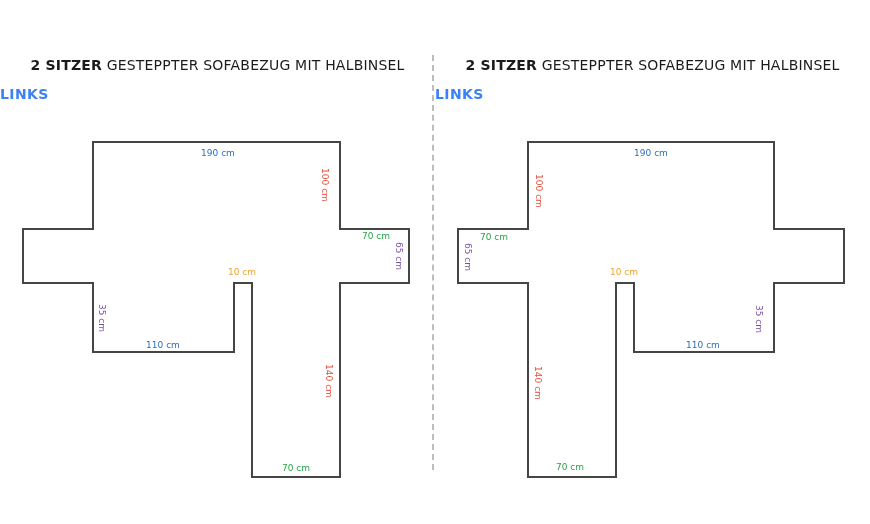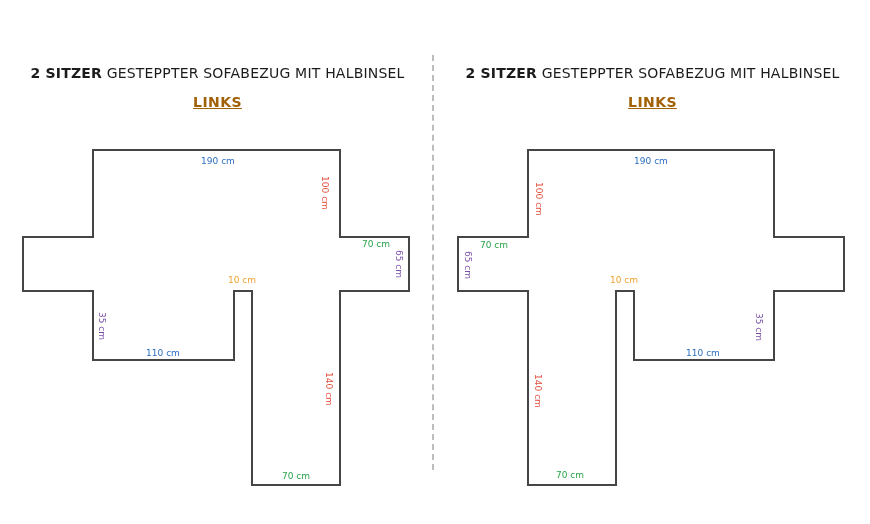--- a/index.html
+++ b/index.html
@@ -1,25 +1,25 @@
 <!DOCTYPE html>
 <html><head>
 <meta charset="utf-8">
 <style>
   html,body{margin:0;padding:0;background:#ffffff;}
   body{width:870px;height:524px;position:relative;overflow:hidden;
        font-family:"DejaVu Sans","Liberation Sans",sans-serif;color:#1b1b1b;}
-  .panel{position:absolute;top:12px;width:435px;height:380px;}
+  .panel{position:absolute;top:4px;width:435px;height:380px;}
   .panel.left{left:0;}
   .panel.right{left:435px;}
   .title{position:absolute;top:53px;left:0;width:100%;text-align:center;
          font-size:14px;letter-spacing:.2px;white-space:nowrap;color:#1b1b1b;}
   .title .bold{font-weight:bold;}
-  .subtitle{position:absolute;top:82px;left:0;width:100%;text-align:center;
-            font-size:14px;font-weight:bold;letter-spacing:.4px;color:#a16207;text-decoration:underline;}
+  .subtitle{position:absolute;top:82px;left:0;width:100%;
+            font-size:14px;font-weight:bold;letter-spacing:.4px;color:#3b82f6;}
   svg.shape{position:absolute;left:0;top:0;}
   .outline{fill:none;stroke:#454545;stroke-width:2;stroke-linejoin:miter;}
   .lbl{font-family:"DejaVu Sans","Liberation Sans",sans-serif;font-size:9px;}
   .c-blue{fill:#2d70c0;}
   .c-red{fill:#e2513e;}
   .c-green{fill:#27a347;}
   .c-purple{fill:#7b4fa8;}
   .c-orange{fill:#f0a232;}
   .divider{position:absolute;left:432px;top:55px;height:415px;width:0;
            border-left:2px dashed #bdbdbd;}

